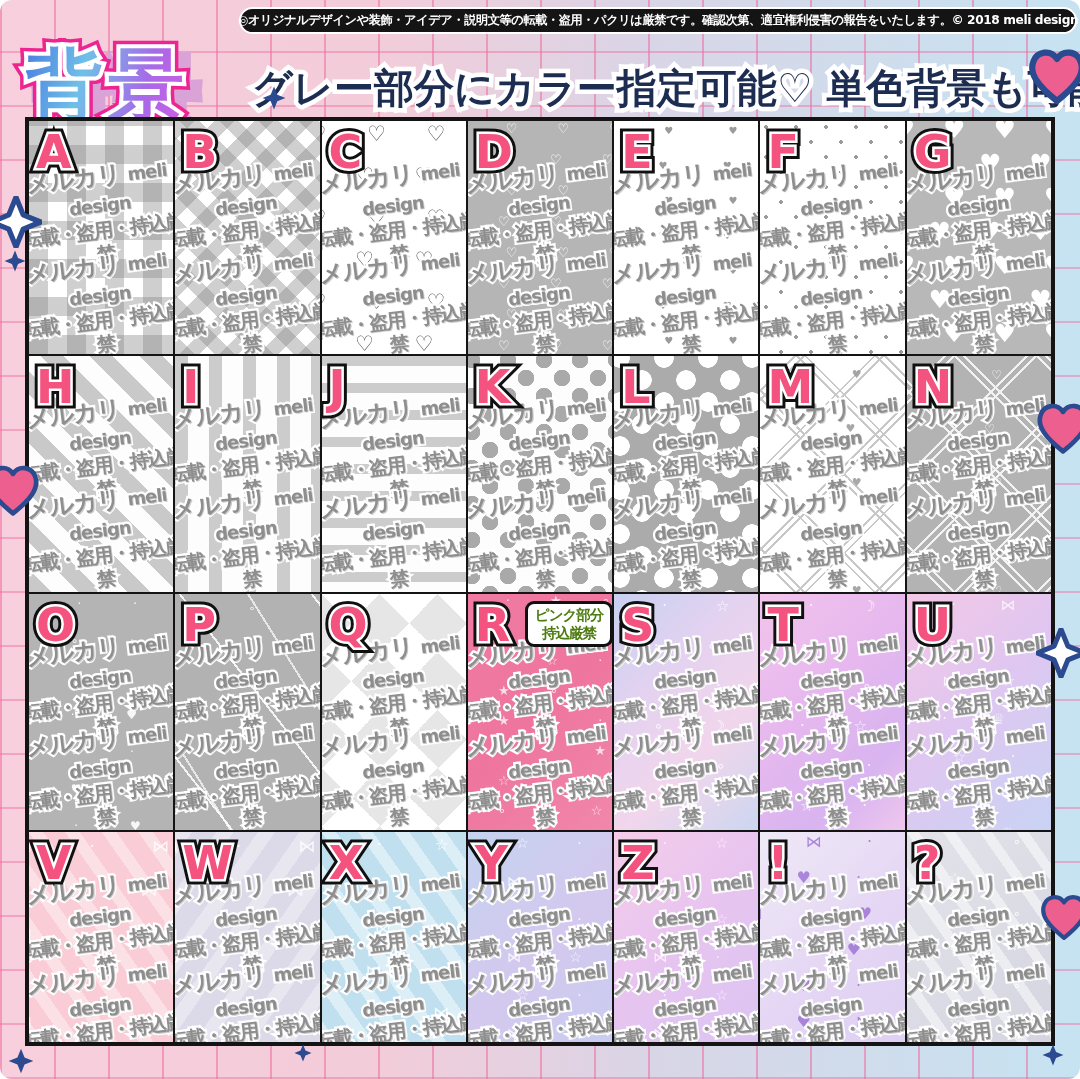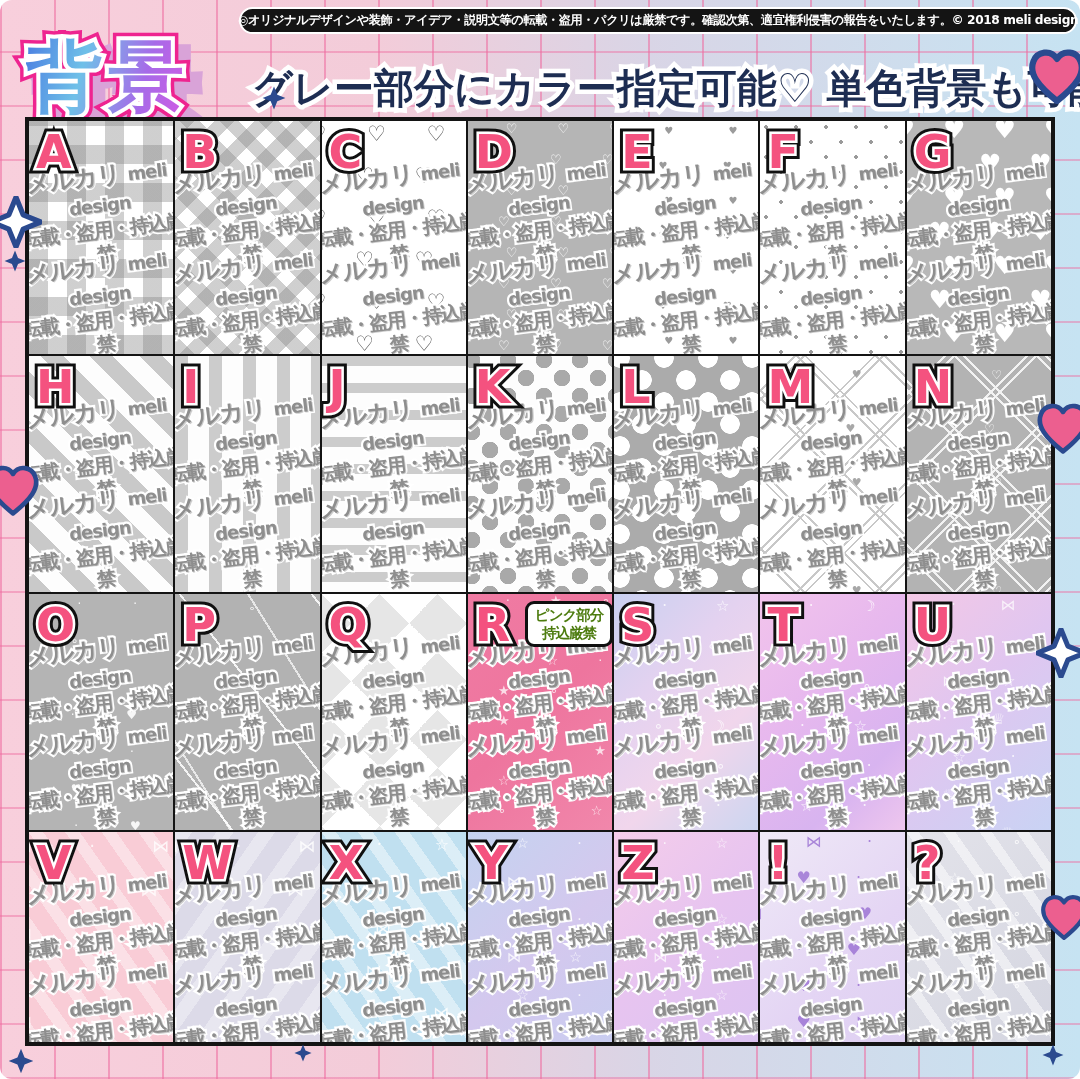--- a/index.html
+++ b/index.html
@@ -9,21 +9,21 @@
       repeating-linear-gradient(90deg, rgba(238,108,160,.55) 0 2px, transparent 2px 54px),
       repeating-linear-gradient(0deg, rgba(238,108,160,.45) 0 2px, transparent 2px 54px),
       linear-gradient(90deg,#f8cfdc 0%,#f3ccd9 35%,#d9d5e6 60%,#c6e3f2 100%); border-radius: 12px;}
   
   .copy-bar{position:absolute;left:239px;top:7px;width:838px;height:27px;background:#141414;
     border:2px solid #fff;border-radius:15px;box-sizing:border-box;display:flex;align-items:center;justify-content:center;}
   .copy-bar span{color:#fff;font-size:12.2px;letter-spacing:-.4px;white-space:nowrap;font-weight:600;}
   
   .title{position:absolute;left:26px;top:14px;height:100px;}
   .title .stack{position:relative;display:inline-block;font-weight:800;font-size:76px;letter-spacing:6px;line-height:96px;}
-  .title .stack span{position:absolute;left:0;top:0;white-space:nowrap;paint-order:stroke fill;}
+  .title .stack span{position:absolute;left:0;top:8px;white-space:nowrap;paint-order:stroke fill;}
   .title .t-shadow{transform:translate(12px,12px);-webkit-text-stroke:16px #d9a3d8;color:#d9a3d8;}
   .title .t-outer{-webkit-text-stroke:15px var(--title-outline);color:var(--title-outline);}
   .title .t-mid{-webkit-text-stroke:8px #ffffff;color:#fff;}
   .title .t-top{position:relative;background:linear-gradient(105deg,#4f86e2 5%,#6fc0e8 35%,#a76ae8 70%,#cf5ce4 95%);
     -webkit-background-clip:text;background-clip:text;color:transparent;}
   
   .subtitle{position:absolute;left:252px;top:44px;height:58px;}
   .subtitle .stack{position:relative;display:inline-block;font-weight:800;font-size:40px;line-height:58px;}
   .subtitle .stack span{position:absolute;left:0;top:0;white-space:nowrap;paint-order:stroke fill;}
   .subtitle .s-outer{-webkit-text-stroke:9px #ffffff;color:#fff;}

